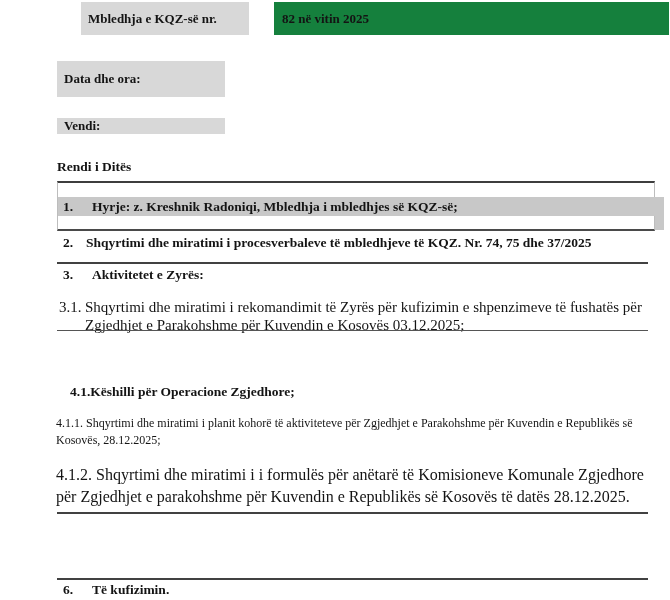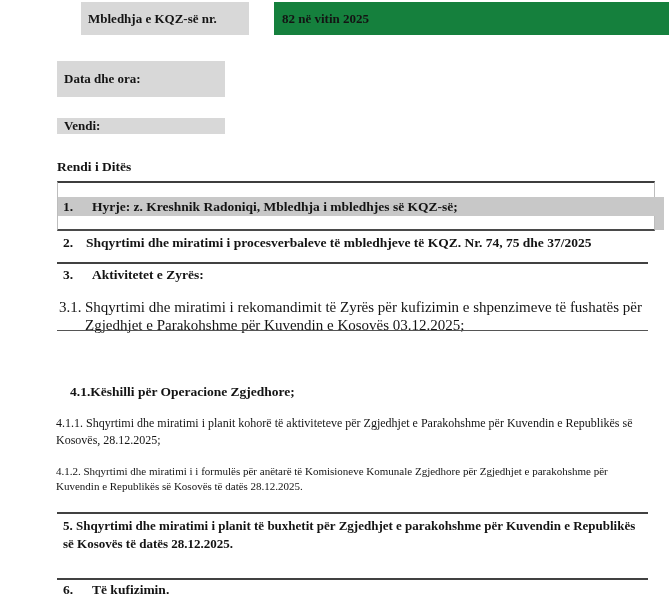--- a/index.html
+++ b/index.html
@@ -57,21 +57,21 @@
   #item2{left:63px;top:235px;width:582px;}
   .sep{position:absolute;left:57px;width:591px;height:0;border-top:2px solid #414141;}
   .sep-thin{position:absolute;left:57px;width:591px;height:0;border-top:1.5px solid #555;}
   #sep-under-2{top:262px;}
   #item3{left:63px;top:267px;width:582px;}
   #item3-1{left:59px;top:298px;width:586px;font-size:15px;font-weight:normal;line-height:1.22;}
   #sep-under-3-1{top:330px;}
   #item4{left:63px;top:351px;}
   #item4-1{left:63px;top:384px;margin-left:7px;}
   #item4-1-1{left:56px;top:415px;width:590px;font-size:12px;font-weight:normal;line-height:1.4;}
-  #item4-1-2{left:56px;top:464px;width:592px;font-size:11px;font-weight:normal;line-height:1.4;}
+  #item4-1-2{left:56px;top:464px;width:592px;font-size:16px;font-weight:normal;line-height:1.4;}
   #sep-above-5{top:512px;}
   #item5{left:63px;top:517px;width:586px;font-size:13px;line-height:1.38;}
   #sep-above-6{top:578px;}
   #item6{left:63px;top:582px;width:582px;}
 </style>
 </head>
 <body>
 
 <div id="page">
 
@@ -120,21 +120,20 @@
 
 
   <div class="item bold" id="item4-1">4.1.Këshilli për Operacione Zgjedhore;</div>
 
   <div class="item" id="item4-1-1">4.1.1. Shqyrtimi dhe miratimi i planit kohorë të aktiviteteve për Zgjedhjet e Parakohshme për Kuvendin e Republikës së Kosovës, 28.12.2025;</div>
 
   <div class="item" id="item4-1-2">4.1.2. Shqyrtimi dhe miratimi i i formulës për anëtarë të Komisioneve Komunale Zgjedhore për Zgjedhjet e parakohshme për Kuvendin e Republikës së Kosovës të datës 28.12.2025.</div>
 
   <div class="sep" id="sep-above-5"></div>
 
-  <div class="item bold" id="item5"><span>5.</span><span> Shqyrtimi dhe miratimi i planit të buxhetit për Zgjedhjet e parakohshme për Kuvendin e Republikës së Kosovës të datës 28.12.2025.</span></div>
 
   <div class="sep" id="sep-above-6"></div>
 
   <div class="item bold flexitem" id="item6">
     <span class="num n29">6.</span>
     <span class="itxt">Të kufizimin.</span>
   </div>
 
 </div>
 

